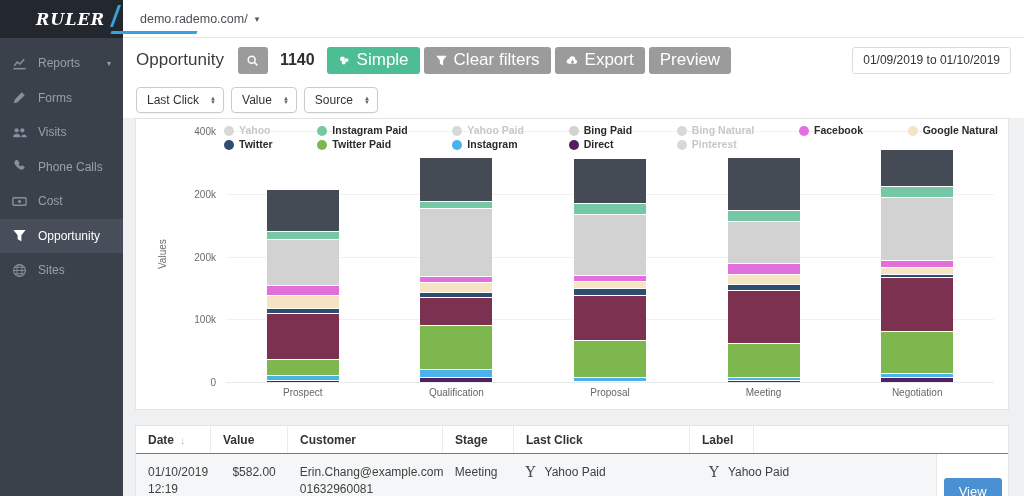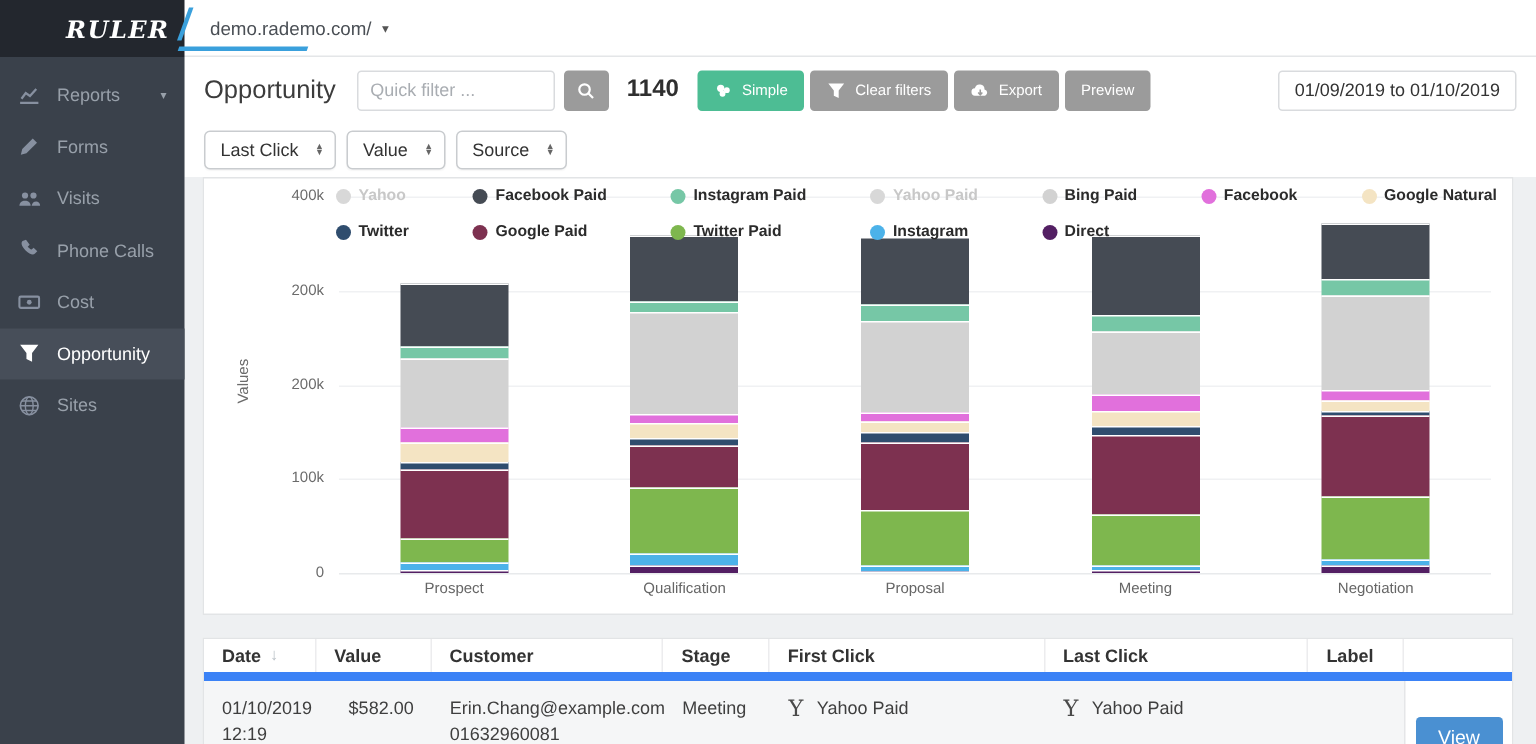--- a/index.html
+++ b/index.html
@@ -1,21 +1,21 @@
 <!DOCTYPE html>
 <html><head>
 <meta charset="utf-8">
 <style>
   * { margin:0; padding:0; box-sizing:border-box; }
   html,body { width:1024px; height:496px; overflow:hidden; }
   body { font-family:"Liberation Sans", sans-serif; background:#eef0f2; position:relative; }
 
   
   .header { position:absolute; top:0; left:0; width:1024px; height:38px; background:#fff; border-bottom:1px solid #e4e6e8; z-index:5; }
-  .logo-block { position:absolute; left:0; top:0; width:123px; height:38px; background:#23272e; display:flex; align-items:center; justify-content:flex-end;padding-left:36px; }
+  .logo-block { position:absolute; left:0; top:0; width:123px; height:38px; background:#23272e; display:flex; align-items:center; justify-content:flex-start;padding-left:36px; }
   .logo { position:relative; color:#fff; font-family:"DejaVu Serif", serif; font-style:italic; font-weight:bold; font-size:16px; letter-spacing:1px; padding-right:10px; }
   .logo-slash { position:absolute; right:-2px; top:-3px; width:3px; height:22px; background:#3aa0dc; transform:skewX(-20deg); }
   .logo-underline { position:absolute; left:-4px; bottom:-4px; width:86px; height:3px; background:#3aa0dc; transform:skewX(-20deg); }
   .domain-wrap { position:absolute; left:140px; top:0; height:38px; display:flex; align-items:center; gap:7px; font-size:12.5px; color:#4a4f55; cursor:pointer; }
   .caret { font-size:9px; color:#555; }
 
   
   .sidebar { position:absolute; top:38px; left:0; bottom:0; width:123px; background:#3a414b; padding-top:8px; z-index:4; }
   .nav-item { height:34.5px; display:flex; align-items:center; padding:0 12px; color:#98a0aa; font-size:12px; cursor:pointer; position:relative; }
   .nav-item svg { width:15px; height:15px; margin-right:11px; flex:0 0 15px; color:#8790a0; }
@@ -23,51 +23,51 @@
   .nav-item.active svg { color:#fff; }
   .nav-caret { position:absolute; right:12px; font-size:8px; color:#98a0aa; }
 
   
   .main { position:absolute; left:123px; top:38px; right:0; bottom:0; background:#eef0f2; }
   .topbars { position:absolute; left:0; top:0; right:0; height:80px; background:#fff; }
   .toolbar { display:flex; align-items:center; height:44px; padding:0 13px; gap:6px; }
   .page-title { font-size:17px; color:#3c3c3c; margin-right:8px; white-space:nowrap; }
   .quick-filter { width:132px; height:27px; border:1px solid #d9dbde; border-radius:3px; padding:0 8px; font-size:12px; color:#444; font-family:"Liberation Sans",sans-serif; }
   .quick-filter::placeholder { color:#a9adb2; }
-  .btn { height:27px; border:none; border-radius:3px; background:#9b9b9b; color:#fff; font-size:10px; padding:0 11px; display:flex; align-items:center; gap:6px; cursor:pointer; font-family:"Liberation Sans",sans-serif; white-space:nowrap; }
+  .btn { height:27px; border:none; border-radius:3px; background:#9b9b9b; color:#fff; font-size:17px; padding:0 11px; display:flex; align-items:center; gap:6px; cursor:pointer; font-family:"Liberation Sans",sans-serif; white-space:nowrap; }
   .btn svg { width:13px; height:13px; }
   .btn.green { background:#4dbd94; }
   .btn.icon-only { width:30px; padding:0; justify-content:center; }
   .count { font-size:16px; font-weight:bold; color:#2f2f2f; margin:0 6px; }
   .date-range { margin-left:auto; height:27px; background:#fff; border:1px solid #d9dbde; border-radius:3px; display:flex; align-items:center; gap:8px; padding:0 10px; font-size:12px; color:#333; cursor:pointer; white-space:nowrap; }
   .filterbar { display:flex; align-items:center; height:36px; padding:0 13px; gap:7px; }
   .select { position:relative; height:26px; background:#fff; border:1px solid #c9cccf; border-radius:4px; display:flex; align-items:center; font-size:12px; color:#333; padding:0 24px 0 10px; cursor:pointer; box-shadow:0 1px 1px rgba(0,0,0,.04); }
   .select .arrows { position:absolute; right:7px; top:50%; transform:translateY(-50%); display:flex; flex-direction:column; line-height:4px; font-size:6px; color:#666; }
 
   
   .chart-card { position:absolute; left:12px; top:80px; width:874px; height:292px; background:#fff; border:1px solid #e2e4e6; }
   .legend { position:absolute; left:88px; right:10px; top:5px; display:flex; justify-content:space-between; z-index:3; }
-  .legend-col { display:flex; flex-direction:column; gap:11px; }
+  .legend-col { display:flex; flex-direction:column; gap:1px; }
   .legend-item { display:flex; align-items:center; gap:5px; font-size:10.5px; font-weight:bold; color:#2b2b2b; cursor:pointer; line-height:13px; }
   .legend-item .dot { width:10px; height:10px; border-radius:50%; flex:0 0 10px; }
   .legend-item.disabled { color:#c8c8c8; }
   .plot { position:absolute; left:90px; right:14px; top:12px; height:251px; }
   .gridline { position:absolute; left:0; right:0; height:1px; background:#f0f1f3; }
   .gridline.zero { background:#e8eaec; }
   .ytick { position:absolute; right:calc(100% + 10px); transform:translateY(-50%); font-size:10px; color:#6b6b6b; white-space:nowrap; }
   .y-axis-label { position:absolute; left:-78px; top:50%; transform:rotate(-90deg) translateX(28%); transform-origin:center; font-size:10px; color:#6b6b6b; }
   .bars { position:absolute; left:0; right:0; top:0; bottom:0; display:flex; justify-content:space-around; align-items:flex-end; }
   .bar { width:72px; display:flex; flex-direction:column; justify-content:flex-end; }
   .seg { width:100%; border-top:1px solid #fff; }
   .xlabels { position:absolute; left:90px; right:14px; top:268px; display:flex; justify-content:space-around; }
   .xlabel { font-size:10px; color:#666; width:120px; text-align:center; }
 
   
   .table-card { position:absolute; left:12px; top:387px; width:874px; height:130px; background:#fff; border:1px solid #e2e4e6; }
-  .thead { display:flex; height:28px; border-bottom:6px solid #3b82f6; }
+  .thead { display:flex; height:28px; border-bottom:1px solid #3b82f6; }
   .th { display:flex; align-items:center; padding:0 12px; font-size:12px; font-weight:bold; color:#333; border-right:1px solid #ececee; white-space:nowrap; }
   .th:last-child { border-right:none; }
   .sort-arrow { margin-left:6px; color:#b8bfc5; font-size:11px; font-weight:normal; }
   .trow { display:flex; background:#f5f6f7; height:74px; }
   .td { padding:10px 12px; font-size:12px; color:#3f3f3f; line-height:17px; }
   .td.right { text-align:right; }
   .click-cell { display:flex; align-items:center; gap:9px; }
   .yahoo-glyph { font-family:"DejaVu Serif",serif; font-size:15px; color:#4a4a4a; }
   .action-cell { background:#fff; border-left:1px solid #e5e6e8; display:flex; align-items:center; justify-content:center; height:100%; }
   .view-btn { background:#4a90d2; color:#fff; border:none; border-radius:3px; font-size:13px; padding:6px 15px; cursor:pointer; font-family:"Liberation Sans",sans-serif; }
@@ -139,21 +139,20 @@
         <path d="M1.7 8h12.6M2.6 4.6h10.8M2.6 11.4h10.8" stroke="currentColor" stroke-width="1"></path>
       </svg>
       <span>Sites</span>
     </div>
   </div>
 
 <div class="main">
   <div class="topbars">
     <div class="toolbar">
       <div class="page-title">Opportunity</div>
-      <input class="quick-filter" type="text" placeholder="Quick filter ..." style="">
       <button class="btn icon-only">
         <svg viewBox="0 0 16 16">
             <circle cx="7" cy="7" r="4.3" fill="none" stroke="#fff" stroke-width="1.8"></circle>
             <path d="M10.3 10.3L14 14" stroke="#fff" stroke-width="1.8"></path>
           </svg>
       </button>
       <div class="count">1140</div>
       <span id="toolbar-buttons" style="display:flex;gap:4px;">
           <button class="btn green">
             <svg viewBox="0 0 16 16">
@@ -217,30 +216,20 @@
             <span class="dot" style="background:#d8d8d8"></span>
             <span>Yahoo</span>
           </div>
           <div class="legend-item">
             <span class="dot" style="background:#2f4d6e"></span>
             <span>Twitter</span>
           </div>
         </div>
         <div class="legend-col">
           <div class="legend-item">
-            <span class="dot" style="background:#454b54"></span>
-            <span>Facebook Paid</span>
-          </div>
-          <div class="legend-item">
-            <span class="dot" style="background:#7d3150"></span>
-            <span>Google Paid</span>
-          </div>
-        </div>
-        <div class="legend-col">
-          <div class="legend-item">
             <span class="dot" style="background:#76c7a6"></span>
             <span>Instagram Paid</span>
           </div>
           <div class="legend-item">
             <span class="dot" style="background:#7eb74e"></span>
             <span>Twitter Paid</span>
           </div>
         </div>
         <div class="legend-col">
           <div class="legend-item disabled">
@@ -253,20 +242,30 @@
           </div>
         </div>
         <div class="legend-col">
           <div class="legend-item">
             <span class="dot" style="background:#d2d2d2"></span>
             <span>Bing Paid</span>
           </div>
           <div class="legend-item">
             <span class="dot" style="background:#531f63"></span>
             <span>Direct</span>
+          </div>
+        </div>
+        <div class="legend-col">
+          <div class="legend-item disabled">
+            <span class="dot" style="background:#d8d8d8"></span>
+            <span>Bing Natural</span>
+          </div>
+          <div class="legend-item disabled">
+            <span class="dot" style="background:#d8d8d8"></span>
+            <span>Pinterest</span>
           </div>
         </div>
         <div class="legend-col">
           <div class="legend-item">
             <span class="dot" style="background:#e170dc"></span>
             <span>Facebook</span>
           </div>
         </div>
         <div class="legend-col">
           <div class="legend-item">
@@ -367,23 +366,20 @@
         </div>
         <div class="th" style="width: 77px;">
           <span>Value</span>
         </div>
         <div class="th" style="width: 155px;">
           <span>Customer</span>
         </div>
         <div class="th" style="width: 71px;">
           <span>Stage</span>
         </div>
-        <div class="th" style="width: 184px;">
-          <span>First Click</span>
-        </div>
         <div class="th" style="width: 176px;">
           <span>Last Click</span>
         </div>
         <div class="th" style="width: 64px;">
           <span>Label</span>
         </div>
         <div class="th" style="width: 72px;"></div>
       </div>
     <div class="trow" id="trow">
         <div class="td" style="width: 75px;">01/10/2019<br>12:19</div>

